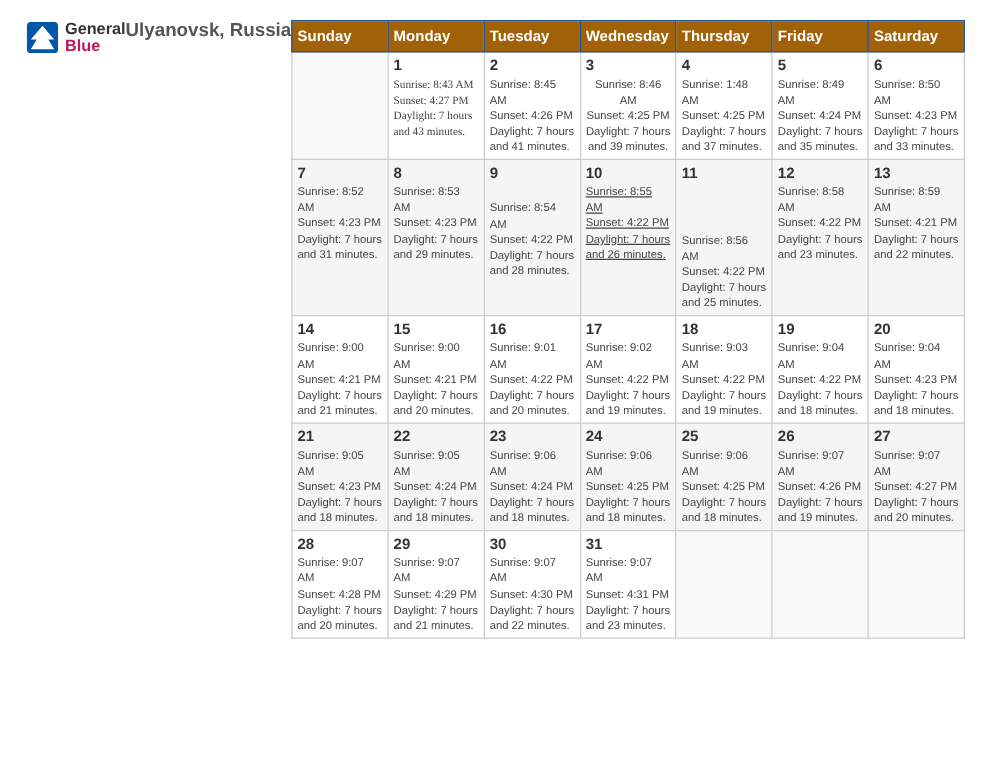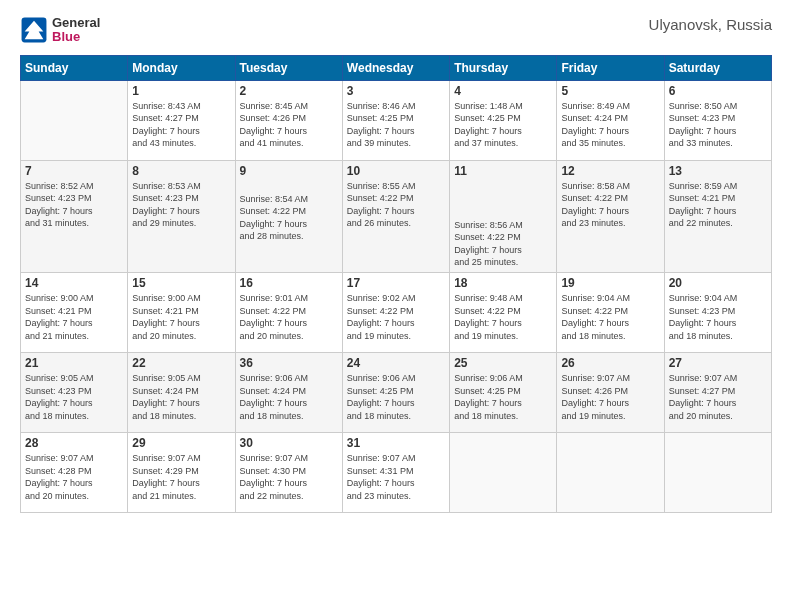--- a/index.html
+++ b/index.html
@@ -8,21 +8,20 @@
       height: 612px;
       font-family: Arial, Helvetica, sans-serif;
       background: #fff;
       overflow: hidden;
     }
     .page {
       width: 792px;
       height: 504px;
       padding: 16px 20px 10px 20px;
       display: flex;
-      flex-direction: column;
     }
     .header {
       display: flex;
       justify-content: space-between;
       align-items: flex-start;
       margin-bottom: 10px;
     }
     .logo {
       display: flex;
       align-items: center;
@@ -45,21 +44,21 @@
     .title-block {
       text-align: right;
     }
     .title-block h1 {
       font-size: 28px;
       font-weight: bold;
       color: #333;
     }
     .title-block h2 {
       font-size: 15px;
-      font-weight: normal;
+      font-weight: bold;
       color: #555;
     }
     .calendar {
       flex: 1;
       border: 1px solid #ccc;
       border-collapse: collapse;
       width: 100%;
       table-layout: fixed;
     }
     .calendar th {
@@ -89,21 +88,21 @@
       display: block;
       margin-bottom: 2px;
     }
     .day-info {
       font-size: 9px;
       color: #444;
       line-height: 1.4;
     }
     tr:nth-child(even) td { background: #f5f5f5; }
     tr:nth-child(odd) td { background: #fff; }
-    .calendar thead tr th { background: #0369a1; }
+    .calendar thead tr th { background: #a16207; }
   </style>
 </head>
 <body>
 
 <div class="page">
   <div class="header">
     <div class="logo">
       <svg class="logo-icon" viewBox="0 0 36 36" xmlns="http://www.w3.org/2000/svg">
         <rect x="2" y="2" width="32" height="32" rx="4" fill="#0057a8"></rect>
         <polygon points="18,6 30,20 24,20 30,30 6,30 12,20 6,20" fill="white"></polygon>
@@ -128,35 +127,35 @@
           <th>Thursday</th>
           <th>Friday</th>
           <th>Saturday</th>
         </tr>
     </thead>
     <tbody id="calendar-body">
     <tr>
           <td class="empty"></td>
           <td>
             <span class="day-num">1</span>
-            <div class="day-info" style="white-space: pre-line;">Sunrise: 8:43 AM
+            <div class="day-info" style="white-space: pre-line; font-family: Liberation Serif, serif;">Sunrise: 8:43 AM
 Sunset: 4:27 PM
 Daylight: 7 hours
 and 43 minutes.</div>
           </td>
           <td>
             <span class="day-num">2</span>
             <div class="day-info" style="white-space: pre-line;">Sunrise: 8:45 AM
 Sunset: 4:26 PM
 Daylight: 7 hours
 and 41 minutes.</div>
           </td>
           <td>
             <span class="day-num">3</span>
-            <div class="day-info" style="white-space: pre-line;">Sunrise: 8:46 AM
+            <div class="day-info" style="white-space: pre-line; text-align: center;">Sunrise: 8:46 AM
 Sunset: 4:25 PM
 Daylight: 7 hours
 and 39 minutes.</div>
           </td>
           <td>
             <span class="day-num">4</span>
             <div class="day-info" style="white-space: pre-line;">Sunrise: 1:48 AM
 Sunset: 4:25 PM
 Daylight: 7 hours
 and 37 minutes.</div>
@@ -193,21 +192,21 @@
           </td>
           <td>
             <span class="day-num">9</span>
             <div class="day-info" style="white-space: pre-line; margin-top: 15px;">Sunrise: 8:54 AM
 Sunset: 4:22 PM
 Daylight: 7 hours
 and 28 minutes.</div>
           </td>
           <td>
             <span class="day-num">10</span>
-            <div class="day-info" style="white-space: pre-line;">Sunrise: 8:55 AM
+            <div class="day-info" style="white-space: pre-line; text-decoration: underline;">Sunrise: 8:55 AM
 Sunset: 4:22 PM
 Daylight: 7 hours
 and 26 minutes.</div>
           </td>
           <td>
             <span class="day-num">11</span>
             <div class="day-info" style="white-space: pre-line; margin-top: 41px;">Sunrise: 8:56 AM
 Sunset: 4:22 PM
 Daylight: 7 hours
 and 25 minutes.</div>
@@ -251,21 +250,21 @@
           </td>
           <td>
             <span class="day-num">17</span>
             <div class="day-info" style="white-space: pre-line;">Sunrise: 9:02 AM
 Sunset: 4:22 PM
 Daylight: 7 hours
 and 19 minutes.</div>
           </td>
           <td>
             <span class="day-num">18</span>
-            <div class="day-info" style="white-space: pre-line;">Sunrise: 9:48 AM
+            <div class="day-info" style="white-space: pre-line;">Sunrise: 9:03 AM
 Sunset: 4:22 PM
 Daylight: 7 hours
 and 19 minutes.</div>
           </td>
           <td>
             <span class="day-num">19</span>
             <div class="day-info" style="white-space: pre-line;">Sunrise: 9:04 AM
 Sunset: 4:22 PM
 Daylight: 7 hours
 and 18 minutes.</div>
@@ -287,21 +286,21 @@
 and 18 minutes.</div>
           </td>
           <td>
             <span class="day-num">22</span>
             <div class="day-info" style="white-space: pre-line;">Sunrise: 9:05 AM
 Sunset: 4:24 PM
 Daylight: 7 hours
 and 18 minutes.</div>
           </td>
           <td>
-            <span class="day-num">36</span>
+            <span class="day-num">23</span>
             <div class="day-info" style="white-space: pre-line;">Sunrise: 9:06 AM
 Sunset: 4:24 PM
 Daylight: 7 hours
 and 18 minutes.</div>
           </td>
           <td>
             <span class="day-num">24</span>
             <div class="day-info" style="white-space: pre-line;">Sunrise: 9:06 AM
 Sunset: 4:25 PM
 Daylight: 7 hours

